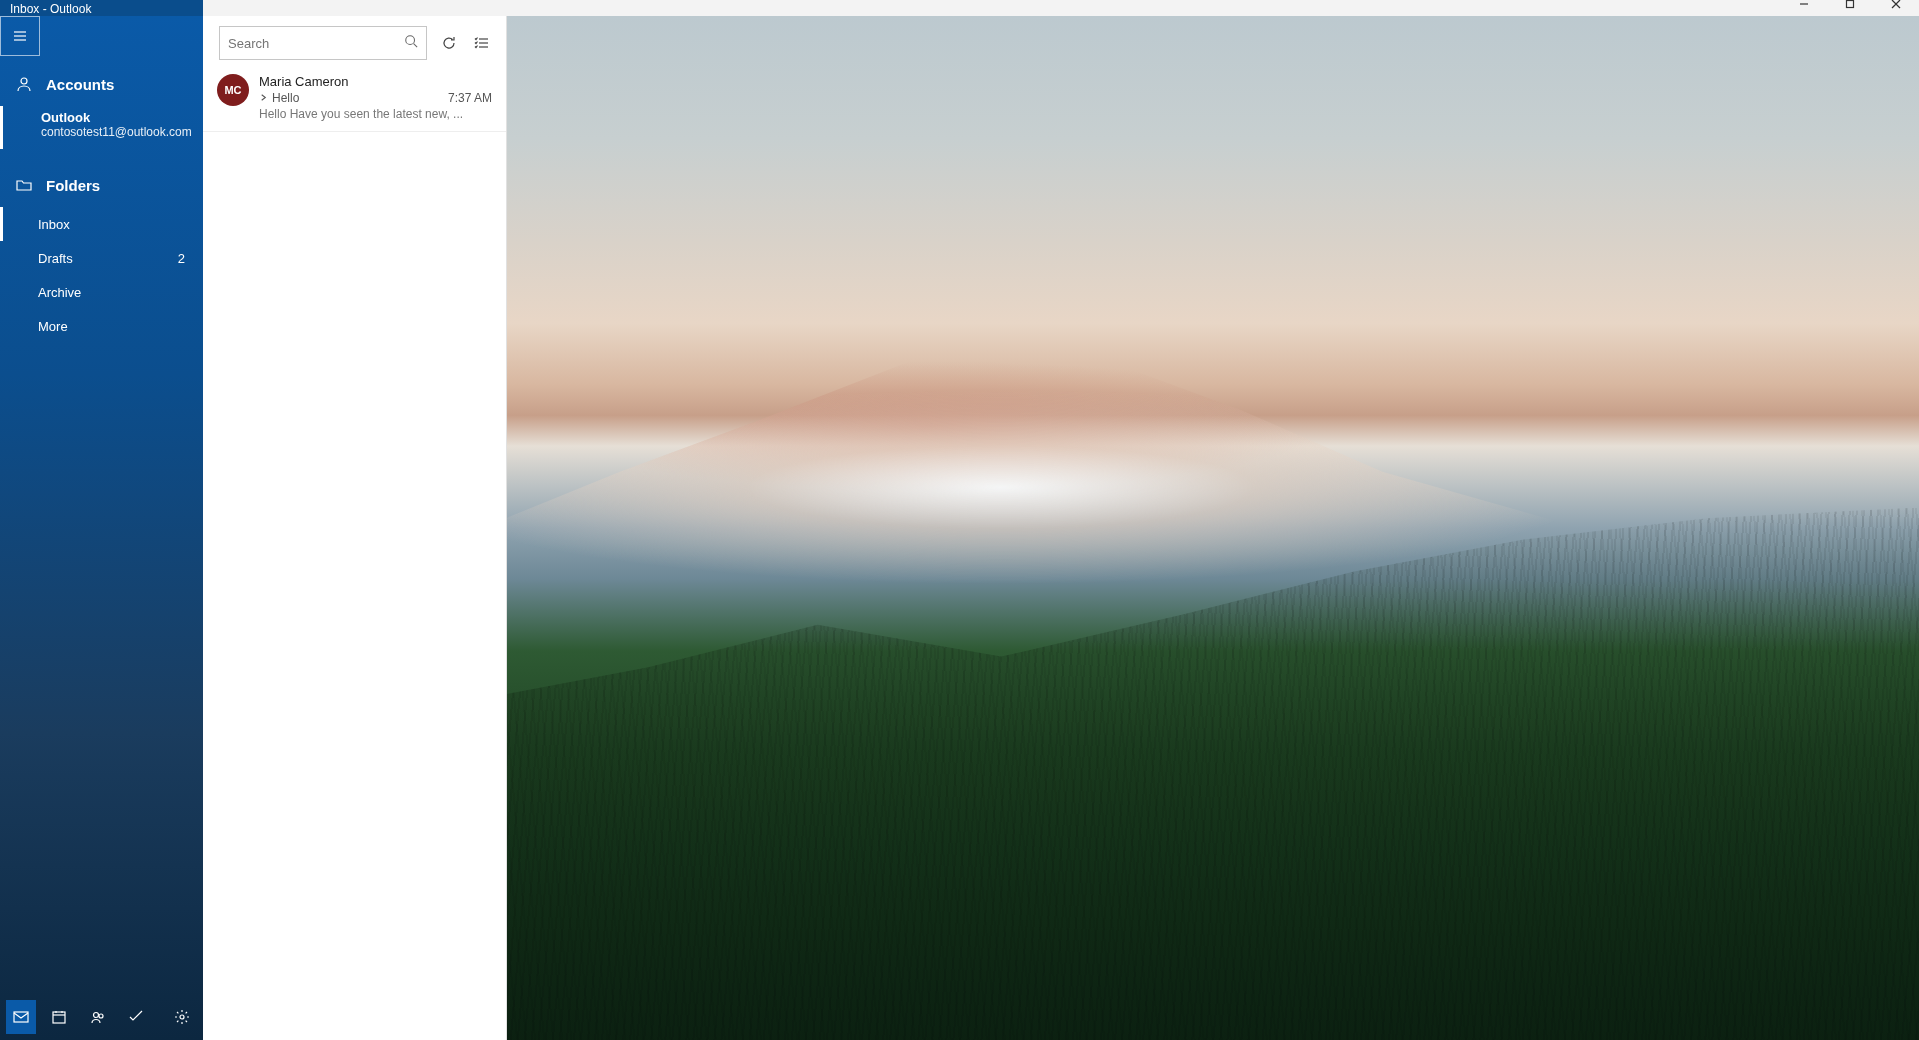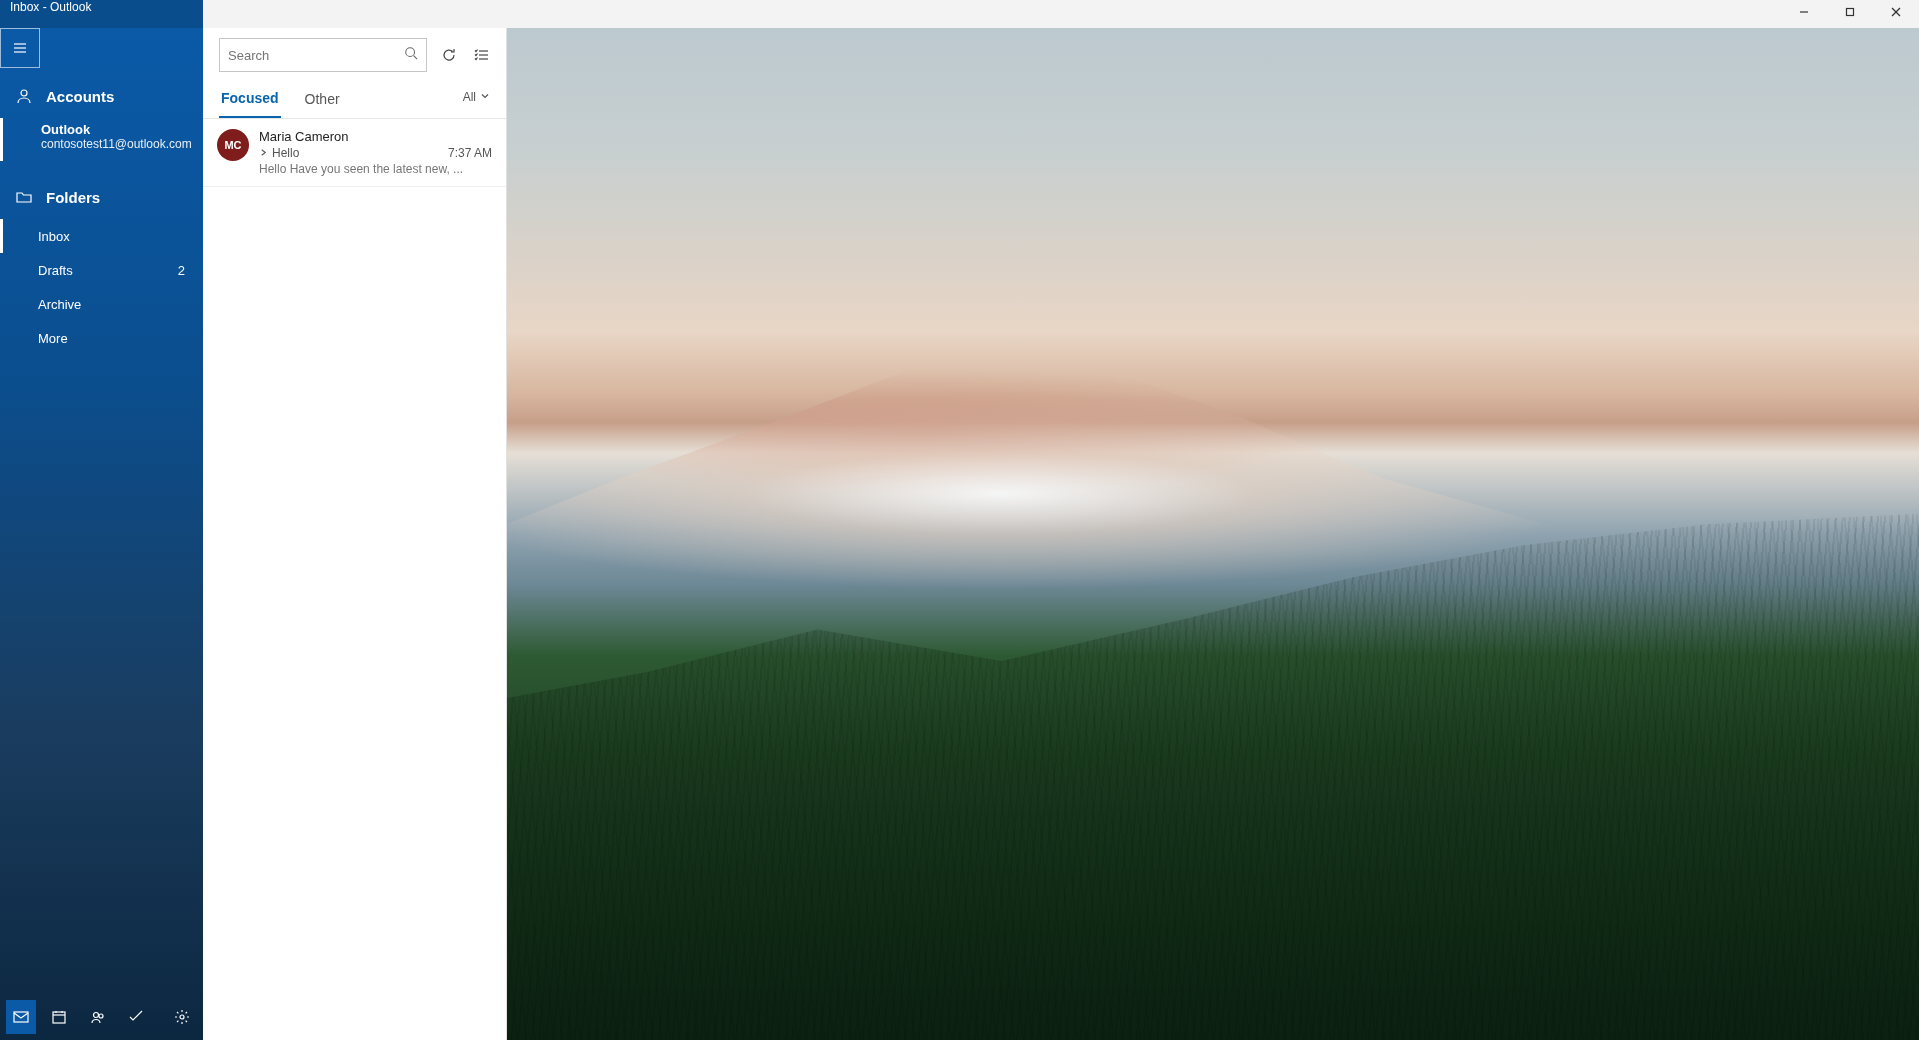--- a/index.html
+++ b/index.html
@@ -8,23 +8,23 @@
 .app {
   display: flex;
   flex-direction: column;
   width: 100vw;
   height: 100vh;
   background: #fff;
 }
 
 
 .titlebar {
-  height: 28px;
-  display: flex;
-  align-items: flex-start;
+  height: 16px;
+  display: flex;
+  align-items: flex-end;
   justify-content: space-between;
   background: linear-gradient(to right, #0a4d8c 0%, #0a4d8c 203px, #f3f3f3 203px, #f3f3f3 100%);
   font-size: 12px;
   color: #fff;
 }
 .titlebar .title { padding-left: 10px; }
 .titlebar .controls { display: flex; }
 .titlebar .controls .btn {
   width: 46px; height: 24px;
   display: flex; align-items: center; justify-content: center;
@@ -310,30 +310,20 @@
         <div class="toolbtn">
             <svg viewBox="0 0 16 16" width="16" height="16">
               <line x1="5" y1="4" x2="14" y2="4"></line>
               <line x1="5" y1="8" x2="14" y2="8"></line>
               <line x1="5" y1="12" x2="14" y2="12"></line>
               <path d="M1 3.5l1 1 1.5-2M1 7.5l1 1 1.5-2M1 11.5l1 1 1.5-2"></path>
             </svg>
           </div>
       </div>
 
-      <div class="tabs">
-        <div class="tab active">Focused</div>
-        <div class="tab">Other</div>
-        <div class="filter">
-          <span>All</span>
-          <span><svg viewBox="0 0 10 10" width="10" height="10">
-                <path d="M2 3.5l3 3 3-3"></path>
-              </svg></span>
-        </div>
-      </div>
 
       <div class="msg">
         <div class="avatar">MC</div>
         <div class="content">
           <div class="line1">Maria Cameron</div>
           <div class="line2">
             <span class="subj">
               <span><svg viewBox="0 0 10 10" width="9" height="9">
                     <path d="M3 2l4 3-4 3"></path>
                   </svg></span>

